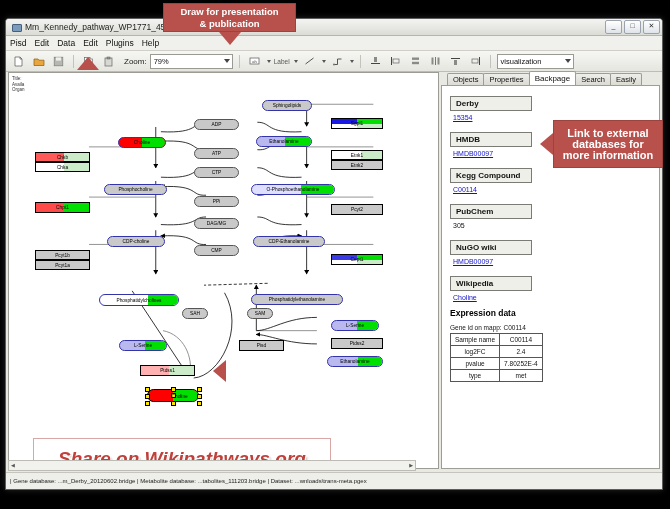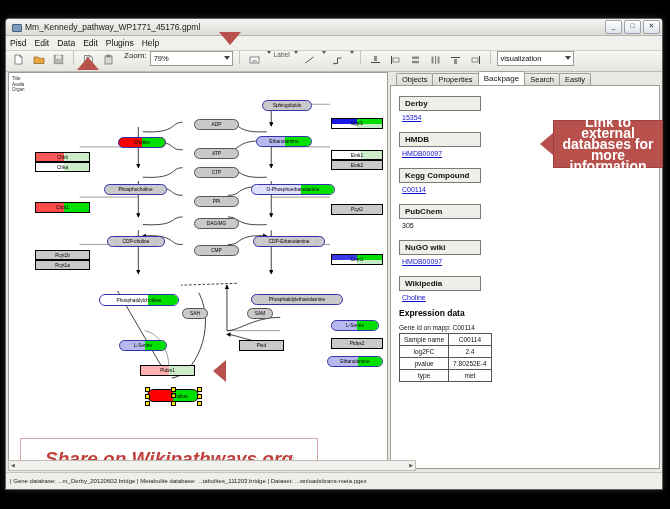--- a/index.html
+++ b/index.html
@@ -18,35 +18,35 @@
   .tb-btns{position:absolute;right:2px;top:1px;display:flex;gap:2px;}
   .tb-btn{width:15px;height:12px;border:1px solid #9aa3ad;border-radius:2px;background:linear-gradient(#ffffff,#dfe4ea);
           font-size:7px;line-height:10px;text-align:center;color:#333;}
 
   
   .menubar{height:14px;background:#f0f0ec;border-bottom:1px solid #cfcfc8;display:flex;align-items:center;padding-left:4px;gap:8px;}
   .menubar span{font-size:8.5px;color:#111;}
 
   
   .toolbar{height:20px;background:linear-gradient(#f6f6f3,#e6e6e0);border-bottom:1px solid #bdbdb6;
-           display:flex;align-items:flex-start;gap:3px;padding:0 4px;}
+           display:flex;align-items:center;gap:3px;padding:0 4px;}
   .tbtn{width:15px;height:15px;border:1px solid transparent;display:flex;align-items:center;justify-content:center;
         font-size:9px;color:#4a4a4a;}
   .tsep{width:1px;height:13px;background:#c3c3bc;margin:0 3px;}
   .zlab{font-size:8px;color:#222;margin-left:4px;}
   .zoombox{width:78px;height:13px;background:#fff;border:1px solid #9a9a93;font-size:7.5px;color:#111;
            display:flex;align-items:center;padding-left:3px;position:relative;}
   .zoombox .arr{position:absolute;right:2px;top:4px;border-left:3px solid transparent;border-right:3px solid transparent;border-top:4px solid #444;}
   .ddarr{width:0;height:0;border-left:2.5px solid transparent;border-right:2.5px solid transparent;border-top:3.5px solid #555;margin-left:1px;}
   .tlabel{font-size:6.5px;color:#555;}
 
   
   .content{position:absolute;left:0;top:51px;right:0;bottom:18px;display:flex;}
   .canvaswrap{position:relative;flex:1;background:#fff;border:1px solid #9c9c95;margin:2px 1px 2px 2px;overflow:hidden;}
-  .rightwrap{width:270px;margin:2px 2px 2px 1px;display:flex;flex-direction:column;justify-content:space-between;}
+  .rightwrap{width:219px;margin:2px 2px 2px 1px;display:flex;flex-direction:column;justify-content:space-between;}
 
   
   .meta{position:absolute;left:3px;top:3px;font-size:4.5px;line-height:5.5px;color:#333;}
 
   
   .node{position:absolute;box-sizing:border-box;display:flex;align-items:center;justify-content:center;
         font-size:4.8px;color:#000;text-align:center;white-space:nowrap;}
   .metab{border:1px solid #3333aa;border-radius:7px;background:#c9c9c9;}
   .gene{border:1px solid #000;background:#c9c9c9;}
   .oval{border-radius:7px;}
@@ -423,21 +423,21 @@
           <span class="nlabel">Pisd</span>
         </div>
         <div class="node gene" style="left:322px;top:265px;width:52px;height:11px;background:#c9c9c9">
           <span class="nlabel">Ptdss2</span>
         </div>
         <div class="node gene" style="left:131px;top:292px;width:55px;height:11px;background:#ffb0b0;overflow:hidden">
           <i class="half" style="right:0;width:48%;background:#ccecc9"></i>
           <span class="nlabel">Ptdss1</span>
         </div>
 
-        <div class="share" style="left:11px;top:365px;width:296px;height:40px">
+        <div class="share" style="left:24px;top:365px;width:296px;height:40px">
           <span>Share on Wikipathways.org</span>
         </div>
       </div>
 
       <div class="rightwrap">
         <div class="tabsrow">
           <div class="tab">Objects</div>
           <div class="tab">Properties</div>
           <div class="tab active">Backpage</div>
           <div class="tab">Search</div>
@@ -494,24 +494,26 @@
       <span class="ar" style="left:2px">◀</span>
       <span class="ar" style="right:2px">▶</span>
       <i class="thumbline"></i>
     </div>
 
     <div class="statusbar">
       <span>| Gene database: ...m_Derby_20120602.bridge | Metabolite database: ...tabolites_111203.bridge | Dataset: ...wnloads\trans-meta.pgex</span>
     </div>
   </div>
 
+  <div class="callout" style="left:163px;top:3px;width:133px;height:29px;white-space:pre-line">Draw for presentation
+&amp; publication</div>
   <div class="arrow-down" style="left:219px;top:32px"></div>
 
   <div class="arrow-up" style="left:77px;top:57px"></div>
 
-  <div class="callout" style="left:553px;top:120px;width:110px;height:48px;white-space:pre-line;font-size:14px;line-height:11px">Link  to external
+  <div class="callout" style="left:553px;top:120px;width:110px;height:48px;white-space:pre-line;font-size:11px;line-height:11px">Link  to external
 databases  for
 more information</div>
   <div class="arrow-left" style="left:540px;top:133px"></div>
 
   <div class="arrow-left" style="left:213px;top:360px"></div>
 
 </div>
 
 </body></html>

